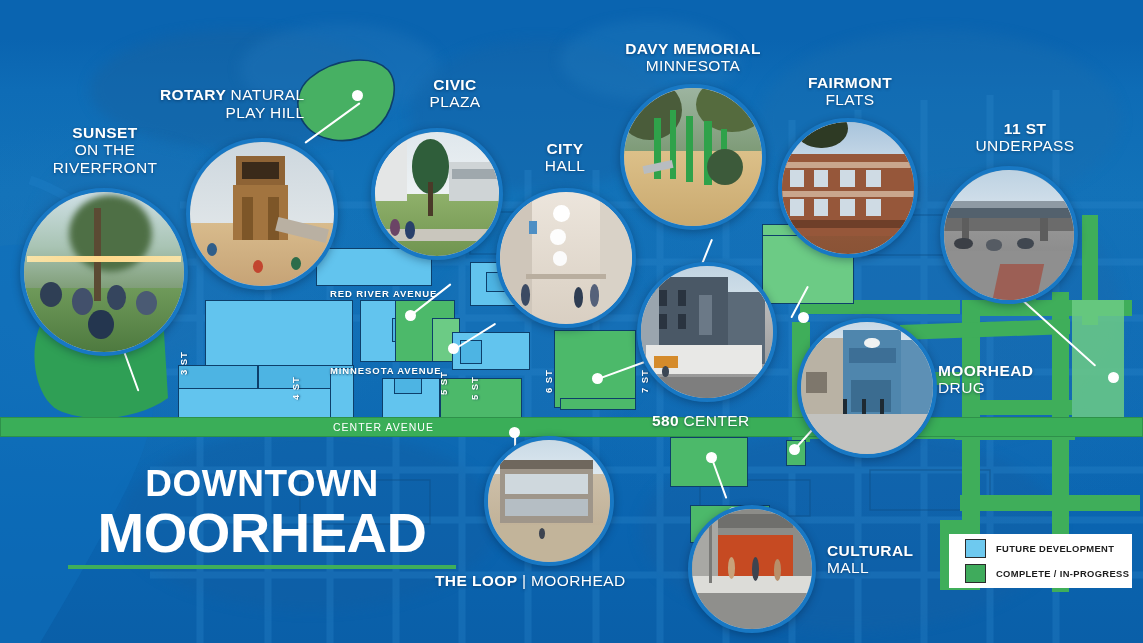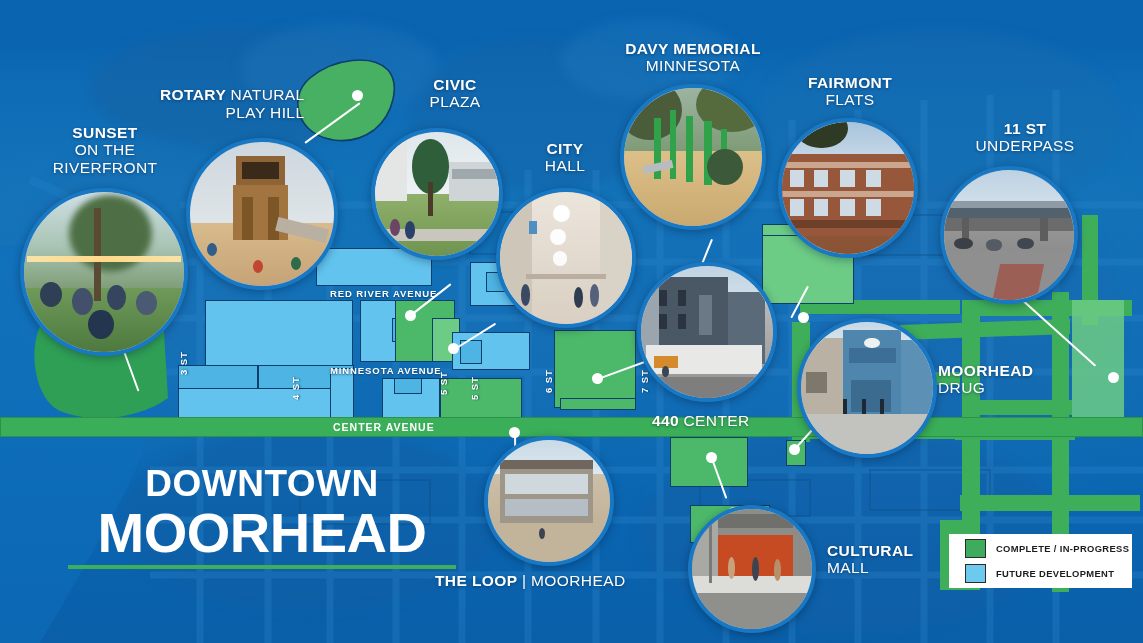--- a/index.html
+++ b/index.html
@@ -49,21 +49,21 @@
     position:absolute; background:#3aae58;
     box-shadow:0 0 0 1px rgba(10,60,30,.25) inset;
   }
   .center-ave-big {
     position:absolute; color:#fff; font-weight:800; font-size:21px;
     letter-spacing:1.2px; white-space:nowrap;
     text-shadow:0 1px 3px rgba(2,35,70,.6);
   }
   .center-ave-big span.thin { font-weight:400; }
   .center-ave-small {
-    position:absolute; color:#fff; font-weight:700; font-size:10.5px;
+    position:absolute; color:#fff; font-weight:400; font-size:10.5px;
     letter-spacing:1px; white-space:nowrap;
   }
 
   
   .callout { position:absolute; }
   .photo {
     position:absolute; border-radius:50%;
     border:4px solid #1878c4;
     overflow:hidden; background:#9fb6c8;
     box-shadow:0 2px 8px rgba(0,20,45,.35);
@@ -447,21 +447,21 @@
         <div class="rect" style="left:40%; top:72%; width:34%; height:30%; background:#9c5f55; transform:skewX(-12deg);"></div>
         <div class="blob" style="left:8%; top:52%; width:14%; height:9%; background:#3b3f46;"></div>
         <div class="blob" style="left:32%; top:53%; width:13%; height:9%; background:#555b63;"></div>
         <div class="blob" style="left:56%; top:52%; width:13%; height:9%; background:#404750;"></div>
       </div>
     </div>
   </div>
 
   <div class="callout">
     <div class="lbl" style="left:652px; top:412px;">
-      <span class="l1" style="display:inline">440</span>
+      <span class="l1" style="display:inline">580</span>
       <span class="l2" style="display:inline">CENTER</span>
     </div>
     <div class="photo" style="left:637px; top:262px; width:140px; height:140px;">
       <div class="inner">
         <div class="sky" style="height:30%; background:linear-gradient(180deg,#c0d3e2,#d5e2ea);"></div>
         <div class="gnd" style="height:72%; background:linear-gradient(180deg,#b9b9b9,#909090);"></div>
         <div class="rect" style="left:8%; top:8%; width:58%; height:66%; background:#4a5866;"></div>
         <div class="rect" style="left:0; top:16%; width:14%; height:58%; background:#9aa5ae;"></div>
         <div class="rect" style="left:66%; top:20%; width:28%; height:54%; background:#5b6a78;"></div>
         <div class="rect" style="left:14%; top:18%; width:6%; height:12%; background:#2a3440;"></div>
@@ -542,22 +542,22 @@
   </div>
 
   <div class="title-block">
     <div class="t-down">DOWNTOWN</div>
     <div class="t-moor">MOORHEAD</div>
     <div class="t-rule"></div>
   </div>
 
   <div class="legend">
     <div class="leg-row">
+      <span class="leg-sw future"></span>
+      <span class="leg-tx">FUTURE DEVELOPMENT</span>
+    </div>
+    <div class="leg-row">
       <span class="leg-sw done"></span>
       <span class="leg-tx">COMPLETE / IN-PROGRESS</span>
     </div>
-    <div class="leg-row">
-      <span class="leg-sw future"></span>
-      <span class="leg-tx">FUTURE DEVELOPMENT</span>
-    </div>
   </div>
 
 </div>
 
 </body></html>

